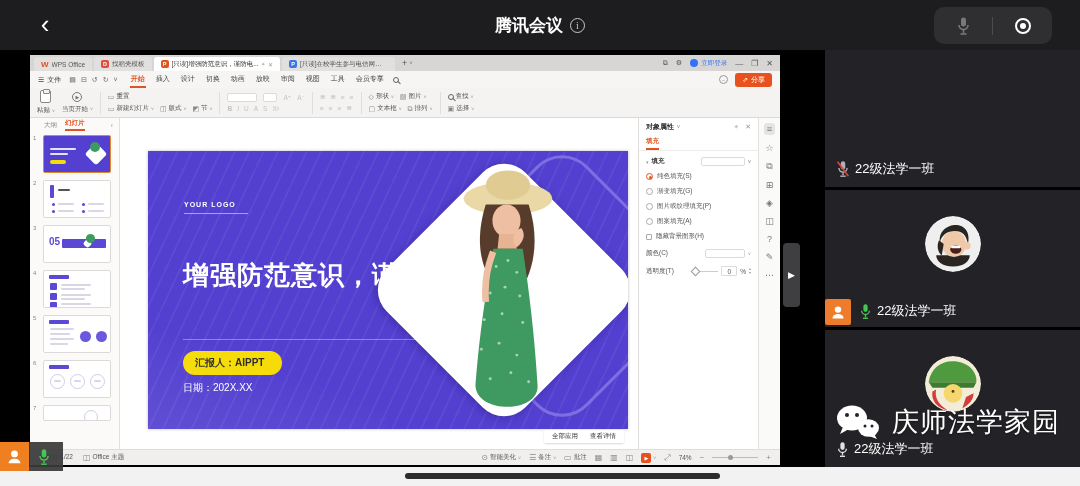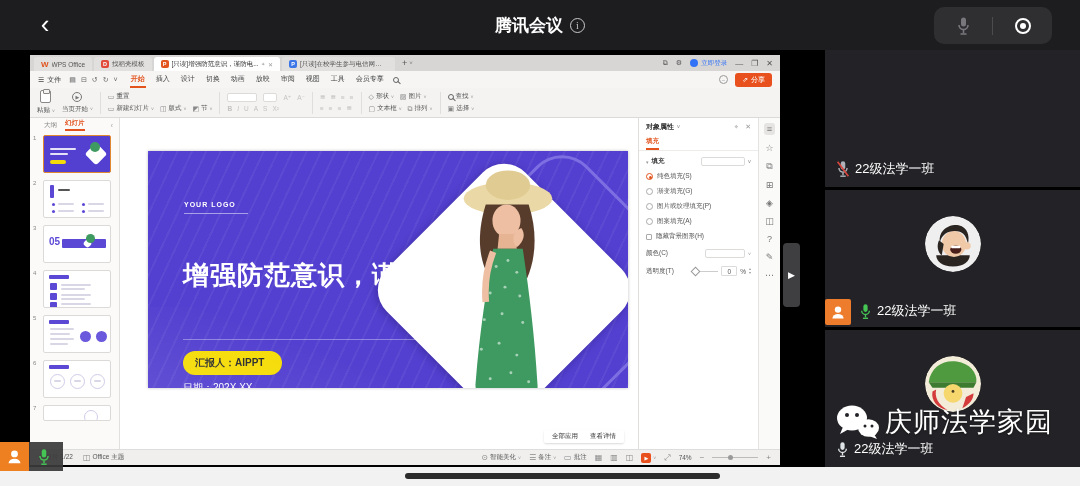--- a/index.html
+++ b/index.html
@@ -72,21 +72,21 @@
   .thumb.sel { border:1.5px solid #e0872f; }
   .tnum { position:absolute; margin-left:-10px; font-size:6px; color:#888; }
   .msq { background:#5b49d6; position:absolute; border-radius:1px; }
   .mline { background:#d9d7e6; height:2px; border-radius:1px; position:absolute; }
   .mdia { position:absolute; background:#fff; transform:rotate(45deg); border-radius:3px; }
   .mpill { position:absolute; background:#f5dc08; border-radius:2px; }
   .mcirc { position:absolute; border-radius:50%; }
 
   
   .canvas { flex:1; position:relative; background:#fff; overflow:hidden; }
-  .slide { position:absolute; left:28px; top:33px; width:480px; height:237px; background:#5340d0; overflow:hidden; box-shadow:0 0 3px rgba(0,0,0,.25);text-decoration:underline; }
+  .slide { position:absolute; left:28px; top:33px; width:480px; height:278px; background:#5340d0; overflow:hidden; box-shadow:0 0 3px rgba(0,0,0,.25);text-decoration:underline; }
   .slide .stripes { position:absolute; inset:0; background:repeating-linear-gradient(115deg, rgba(255,255,255,.05) 0 2px, transparent 2px 13px); }
   .slide::after { content:""; position:absolute; left:0; bottom:0; width:50%; height:34%; background:linear-gradient(20deg, rgba(255,255,255,.08), transparent 60%); }
   .dia-out { position:absolute; left:311px; top:32px; width:206px; height:206px; border:3px solid #7d6fe2; border-radius:36px; transform:rotate(45deg); }
   .dia-main { position:absolute; left:258px; top:41px; width:196px; height:196px; background:#fff; border-radius:30px; transform:rotate(45deg); box-shadow:0 2px 8px rgba(30,15,90,.35); }
   .woman { position:absolute; left:282px; top:12px; width:150px; height:266px; }
   .sl-logo { position:absolute; left:36px; top:50px; color:#fff; font-size:7px; font-weight:700; letter-spacing:1px; }
   .sl-logo::after { content:""; display:block; width:64px; height:1px; background:rgba(255,255,255,.5); margin-top:5px; }
   .sl-title { position:absolute; left:35px; top:106px; color:#fff; font-size:26px; font-weight:700; line-height:1.45; letter-spacing:1px; }
   .sl-div { position:absolute; left:35px; top:188px; width:265px; height:1px; background:rgba(255,255,255,.35); }
   .sl-pill { position:absolute; left:35px; top:200px; background:#f5dc08; border-radius:12px; padding:5px 18px 5px 12px; font-size:10px; font-weight:700; color:#2e2e2e; }
@@ -130,21 +130,21 @@
 
   
   .tile { position:absolute; left:825px; width:255px; height:137px; background:#232327; overflow:hidden; z-index:4; }
   .t1 { top:50px; } .t2 { top:190px; } .t3 { top:330px; }
   .av-blue { position:absolute; left:98px; top:29px; width:58px; height:58px; background:#2a7bf6; border-radius:50%; color:#fff; font-size:16px; font-weight:500; display:flex; align-items:center; justify-content:center; }
   .av-img { position:absolute; left:100px; top:26px; width:56px; height:56px; border-radius:50%; overflow:hidden; }
   .tlabel { position:absolute; left:11px; bottom:9px; display:flex; align-items:center; gap:5px; color:#fff; font-size:13px; font-weight:500; }
   .t2 .tlabel { left:34px; bottom:7px; }
   .person-box { position:absolute; left:0; bottom:2px; width:26px; height:26px; background:#ed7d2d; border-radius:2px; display:flex; align-items:center; justify-content:center; }
 
-  .watermark { position:absolute; left:836px; top:404px; display:flex; align-items:flex-end; gap:5px; color:#fff; z-index:8; text-shadow:0 1px 2px rgba(0,0,0,.5); }
+  .watermark { position:absolute; left:836px; top:404px; display:flex; align-items:flex-end; gap:12px; color:#fff; z-index:8; text-shadow:0 1px 2px rgba(0,0,0,.5); }
   .wm-text { font-size:27px; font-weight:500; letter-spacing:1px; }
 
   
   .share-badge { position:absolute; left:0; top:442px; height:29px; display:flex; align-items:stretch; z-index:12; }
   .sb-person { width:29px; background:#ee8022; display:flex; align-items:center; justify-content:center; }
   .sb-dark { background:rgba(58,58,58,.93); display:flex; align-items:center; gap:6px; padding:0 12px 0 8px; color:#fff; font-size:14px; font-weight:600; }
 
   
   .bstrip { position:absolute; left:0; top:467px; width:1080px; height:19px; background:#f2f2f2; z-index:11; }
   .homebar { position:absolute; left:405px; top:6px; width:315px; height:6px; border-radius:3px; background:#2c2c2c; }

